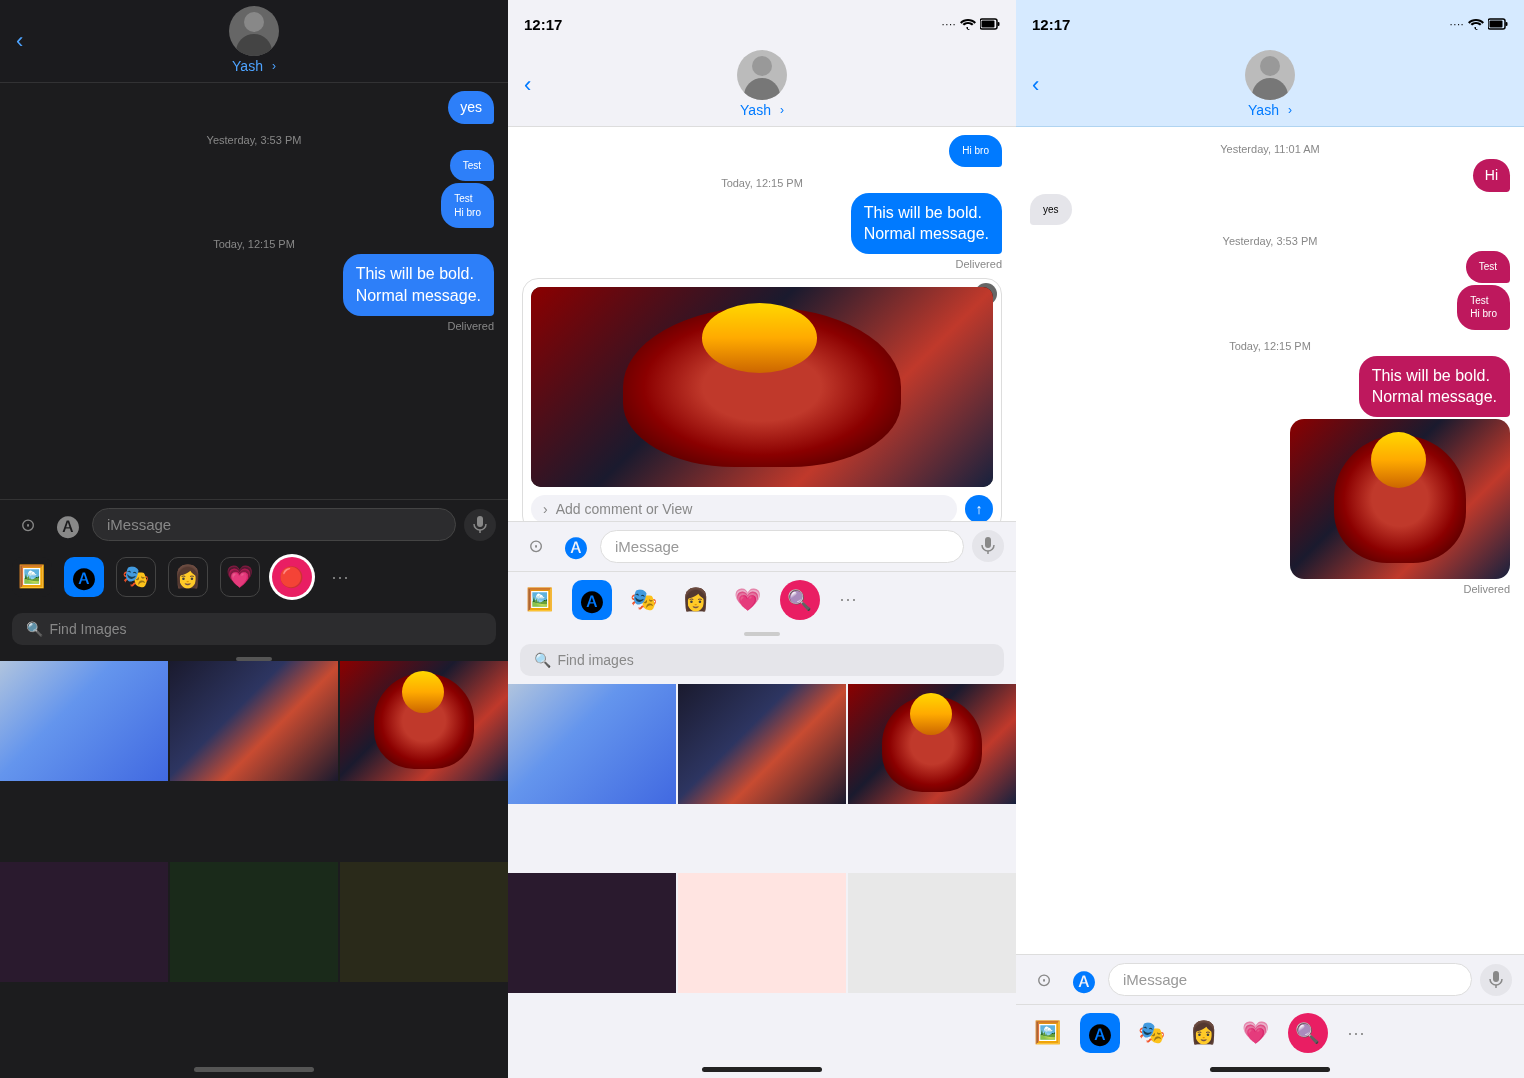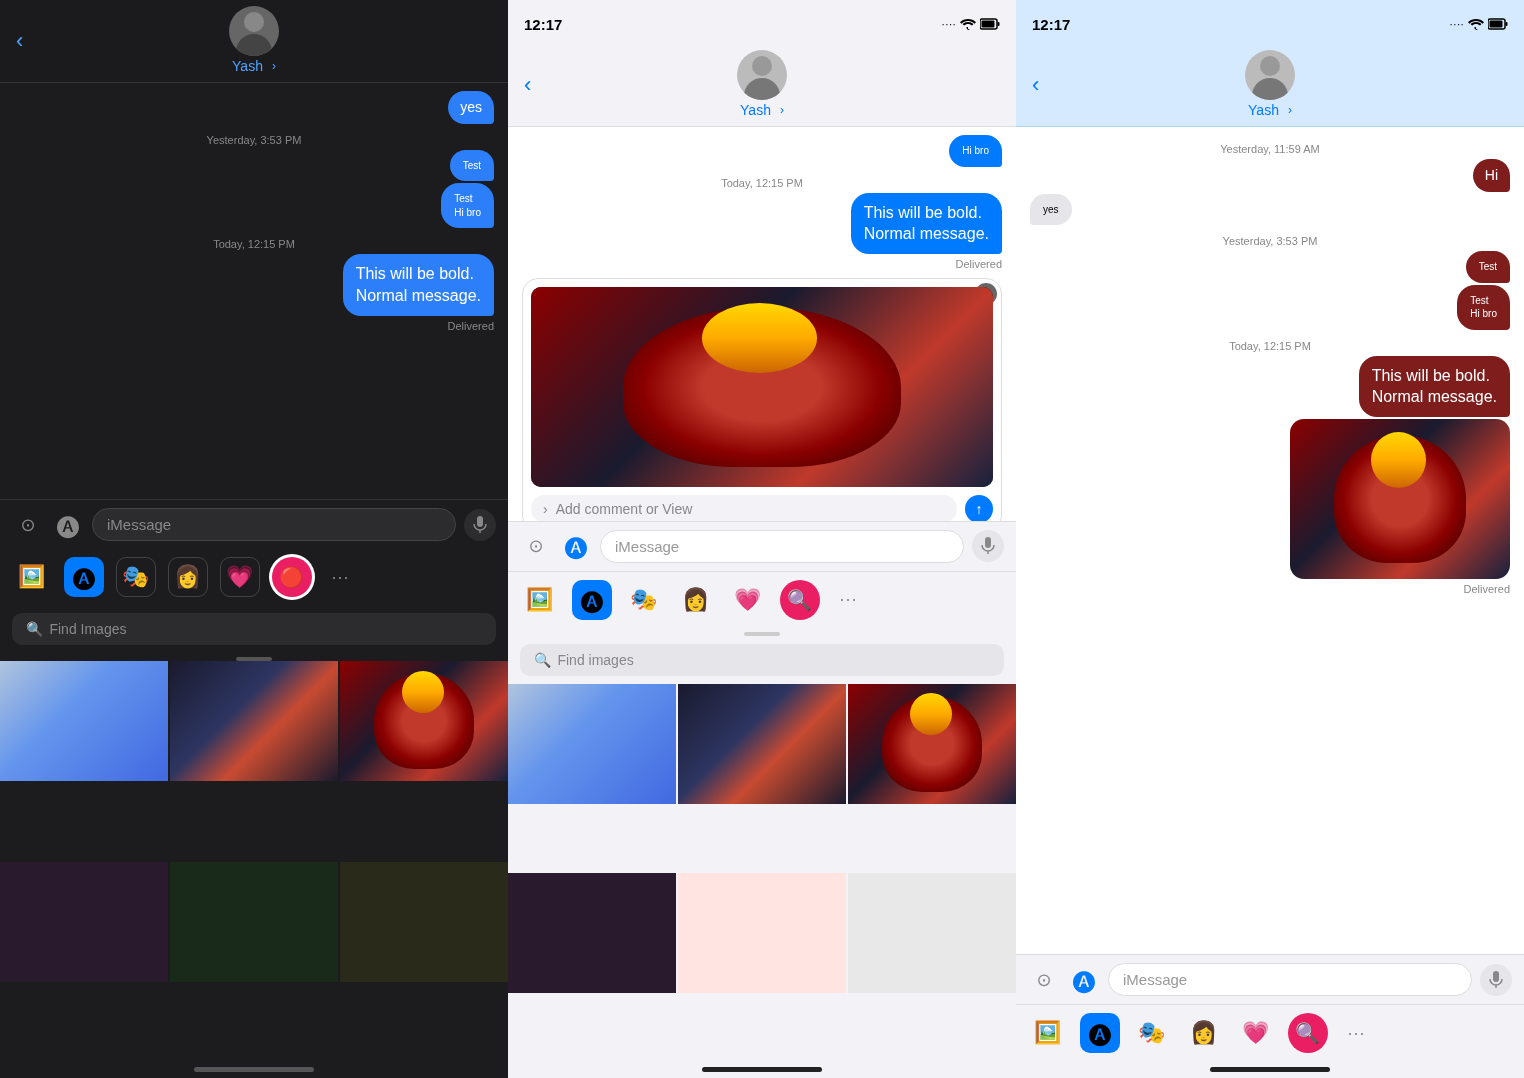--- a/index.html
+++ b/index.html
@@ -235,21 +235,21 @@
     #panel2 .gif-search-bar { background: #f2f2f7; }
     #panel2 .gif-search-input { background: #e5e5ea; }
     #panel2 .gif-grid { background: #f2f2f7; }
 
     
     #panel3 { background: #f2f2f7; }
     #panel3 .status-bar-time { color: #000; }
     #panel3 .chat-header { background: #d6eaff; border-bottom: 1px solid #b0d4f1; }
     #panel3 .back-btn { color: #007aff; }
     #panel3 .contact-name { color: #007aff; }
-    #panel3 .bubble.sent { background: #7f1d1d; }
+    #panel3 .bubble.sent { background: #be185d; }
     #panel3 .timestamp-label { color: #888; }
     #panel3 .delivered-label { color: #888; }
     #panel3 .input-bar { background: #f2f2f7; border-top: 1px solid #ddd; }
     #panel3 .input-field { background: #fff; border: 1px solid #ddd; color: #999; }
     #panel3 .app-drawer { background: #f2f2f7; border-top: 1px solid #ddd; }
 
     
     .gif-preview-overlay {
       position: relative;
       background: #fff;
@@ -629,21 +629,21 @@
         <div class="contact-name" style="color:#007aff;">
           <span>Yash</span>
           <span class="chevron">›</span>
         </div>
       </div>
     </div>
 
     <div class="messages-scroll" style="background:#fff;">
 
 
-      <div class="timestamp-label">Yesterday, 11:59 AM</div>
+      <div class="timestamp-label">Yesterday, 11:01 AM</div>
 
       <div class="msg-row sent">
         <div class="bubble sent" style="font-size:14px;padding:7px 12px;">Hi</div>
       </div>
       <div class="msg-row received">
         <div class="bubble received light" style="background:#e5e5ea;color:#000;">yes</div>
       </div>
 
       <div class="timestamp-label">Yesterday, 3:53 PM</div>
 

